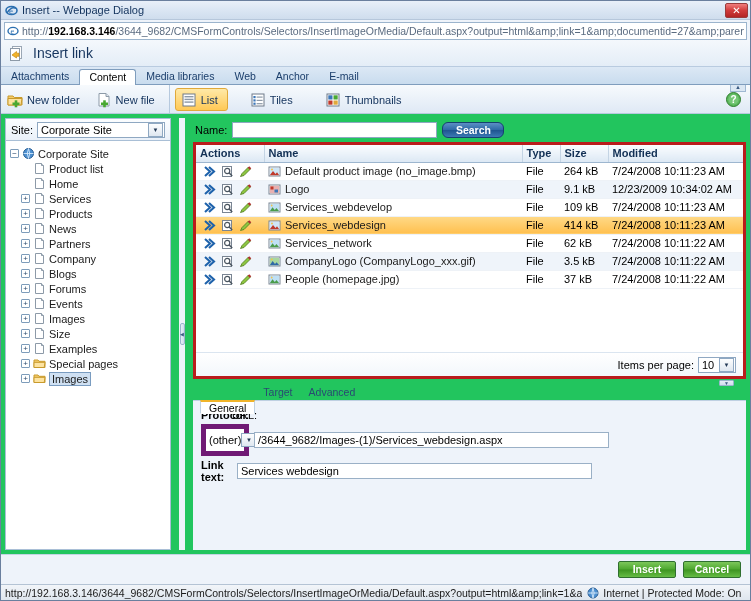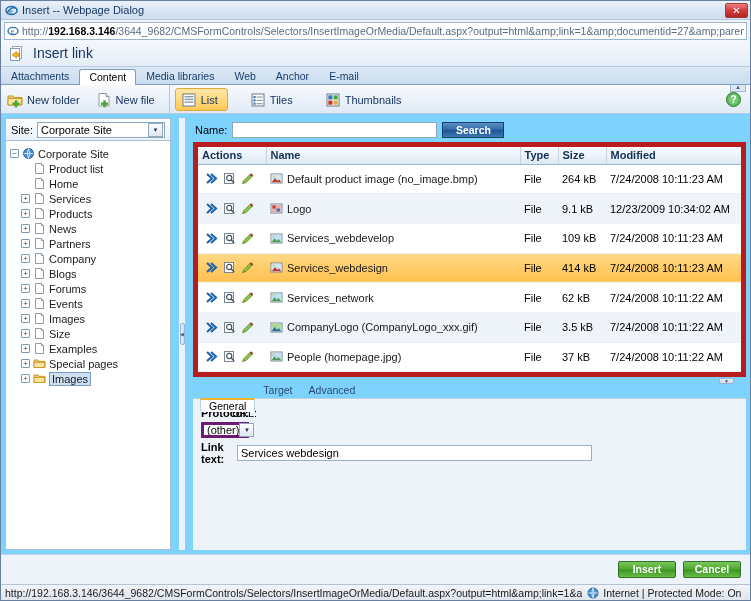--- a/index.html
+++ b/index.html
@@ -52,21 +52,21 @@
   .tb-btn .ic { width:16px; height:16px; margin-right:4px; flex:0 0 auto; }
   .tb-sep { width:1px; height:29px; background:#b6c9de; margin:0 4px; }
   .tb-btn.sel { background:linear-gradient(to bottom,#ffe9a8,#ffc956);
                 border:1px solid #e0a93b; border-radius:3px; }
   .help-icon { position:absolute; right:8px; top:6px; width:17px; height:17px; cursor:pointer; }
   .tb-collapse { position:absolute; right:4px; top:0px; width:16px; height:7px;
                  background:#dbe7f3; border:1px solid #9fb8d2; border-top:none;
                  font-size:6px; line-height:5px; text-align:center; color:#3b5b82; cursor:pointer; }
 
   
-  .bodyrow { flex:1 1 auto; display:flex; min-height:0; background:#7dd3fc; padding:4px; gap:8px; }
+  .bodyrow { flex:1 1 auto; display:flex; min-height:0; background:#22c55e; padding:4px; gap:8px; }
   .leftpane { width:166px; flex:0 0 auto; display:flex; flex-direction:column; }
   .site-box { height:23px; background:linear-gradient(to bottom,#fbfdff,#eaf1f9);
               border:1px solid #a9bfd6; display:flex; align-items:center; padding:0 5px; }
   .site-box label { margin-right:4px; font-size:11px; }
   .sel-wrap { flex:1 1 auto; height:16px; background:#fff; border:1px solid #8fa8c2;
               display:flex; align-items:center; position:relative; }
   .sel-val { flex:1 1 auto; font-size:11px; padding-left:3px; white-space:nowrap; overflow:hidden; }
   .sel-arrow { width:15px; height:14px; margin-right:1px; flex:0 0 auto;
                background:linear-gradient(to bottom,#fcfdfe,#dfe7f0); border:1px solid #8fa8c2;
                display:flex; align-items:center; justify-content:center; font-size:6px; color:#243a56; cursor:pointer; }
@@ -87,27 +87,27 @@
   .splitter-grip { width:5px; height:22px; background:linear-gradient(to right,#e6eef7,#cfdcec);
                    border:1px solid #9bb4cd; border-radius:2px; display:flex; align-items:center;
                    justify-content:center; font-size:5px; color:#3b5b82; }
 
   .rightpane { flex:1 1 auto; display:flex; flex-direction:column; min-width:0; }
 
   
   .searchrow { height:24px; display:flex; align-items:center; gap:5px; padding:0 2px; }
   .searchrow label { font-size:11px; }
   .search-input { width:205px; height:16px; border:1px solid #8fa8c2; background:#fff; font-size:11px; padding:0 2px; }
-  .search-btn { width:62px; height:16px; border:1px solid #16406f; border-radius:0;
+  .search-btn { width:62px; height:16px; border:1px solid #16406f; border-radius:6px;
                 background:linear-gradient(to bottom,#5b8fc4 0%,#2f6aa6 48%,#1f5590 52%,#3b79b4 100%);
                 color:#fff; font-size:10.5px; font-weight:bold; text-align:center; line-height:14px; cursor:pointer; }
 
   
-  .gridwrap { flex:1 1 auto; border:5px solid #b91c1c; background:#fff; display:flex;
-              flex-direction:row; min-height:0; }
+  .gridwrap { flex:1 1 auto; border:3px solid #b91c1c; background:#fff; display:flex;
+              flex-direction:column; min-height:0; }
   table.grid { width:100%; border-collapse:collapse; table-layout:fixed; }
   table.grid th { background:linear-gradient(to bottom,#fbfdff,#dce8f4);
                   border-bottom:1px solid #9db6cf; height:17px; font-size:11px; font-weight:bold;
                   color:#123055; text-align:left; padding:0 4px; white-space:nowrap; }
   table.grid th.divline { border-left:1px solid #c4d4e4; }
   table.grid td { height:18px; font-size:11px; padding:0 4px; white-space:nowrap;
                   border-bottom:1px solid #eef2f7; overflow:hidden; }
   tr.alt td { background:#eff4fa; }
   tr.sel td { background:linear-gradient(to bottom,#ffd987,#ffc04f); }
   .acts { display:flex; align-items:center; gap:5px; padding-left:3px; }
@@ -131,21 +131,21 @@
 
   
   .props { flex:1 1 auto; display:flex; flex-direction:column; min-height:0; }
   .subtabs { height:15px; display:flex; align-items:flex-end; border-bottom:1px solid #bfd0e2; padding-left:7px; }
   .subtab { height:14px; line-height:13px; padding:0 8px; font-size:10.5px; color:#2a4a72; cursor:pointer; }
   .subtab.active { background:#fff; border:1px solid #bfd0e2; border-bottom:1px solid #fff;
                    border-top:2px solid #f0b429; color:#000; position:relative; top:14px; }
   .propbody { flex:1 1 auto; background:#eef3fa; padding:8px 0 0 8px; }
   .prow { display:flex; align-items:center; margin-bottom:3px; }
   .plabel { width:31px; font-size:11px; flex:0 0 auto;font-weight:bold; }
-  .proto-sel { width:48px; height:16px; background:#fff; border:3px solid #701a75;
+  .proto-sel { width:48px; height:32px; background:#fff; border:5px solid #701a75;
                display:flex; align-items:center; margin-right:5px; flex:0 0 auto; }
   .proto-val { flex:1 1 auto; font-size:11px; padding-left:3px; white-space:nowrap; }
   .ptext { width:355px; height:16px; border:1px solid #9ab0c6; background:#fff;
            font-size:11px; padding:0 3px; }
 
   
   .footer { height:30px; background:#eef3fa; border-top:1px solid #c4d3e3;
             display:flex; align-items:center; justify-content:flex-end; padding-right:9px; gap:7px; }
   .gbtn { width:58px; height:17px; border:1px solid #2f6f2f; border-radius:2px;
           background:linear-gradient(to bottom,#7dc75b 0%,#4ea82f 48%,#3d9421 52%,#66bc45 100%);
@@ -685,20 +685,27 @@
                 <a>People (homepage.jpg)</a>
               </div>
                 </td>
               <td>File</td>
               <td>37 kB</td>
               <td>7/24/2008 10:11:22 AM</td>
             </tr>
           </tbody>
         </table>
         <div style="flex:1 1 auto;"></div>
+        <div class="gridfoot">
+          <label>Items per page:</label>
+          <div class="ipp-sel">
+            <span class="ipp-val">10</span>
+            <span class="sel-arrow">▼</span>
+          </div>
+        </div>
       </div>
 
       <div class="hsplit">
         <div class="hsplit-grip">▼</div>
       </div>
 
       <div class="props">
         <div class="subtabs">
           <div class="subtab active">General</div>
           <div class="subtab">Target</div>
@@ -707,20 +714,21 @@
         <div class="propbody">
           <div class="prow">
             <span class="plabel">Protocol:</span>
             <span style="font-size:11px;">URL:</span>
           </div>
           <div class="prow">
             <div class="proto-sel">
               <span class="proto-val">(other)</span>
               <span class="sel-arrow">▼</span>
             </div>
+            <input class="ptext" type="text" value="/3644_9682/Images-(1)/Services_webdesign.aspx" style="">
           </div>
           <div class="prow">
             <span class="plabel">Link text:</span>
             <input class="ptext" type="text" style="margin-left: 5px;" value="Services webdesign">
           </div>
         </div>
       </div>
 
     </div>
   </div>

